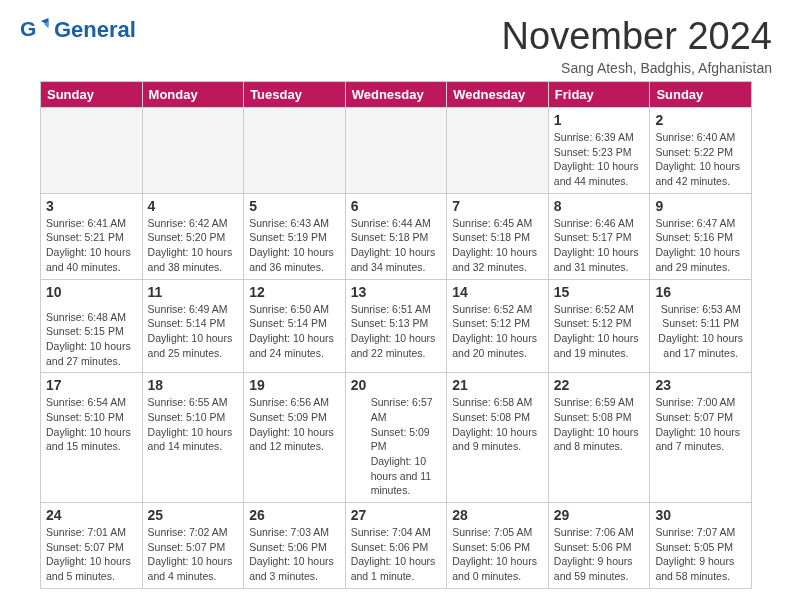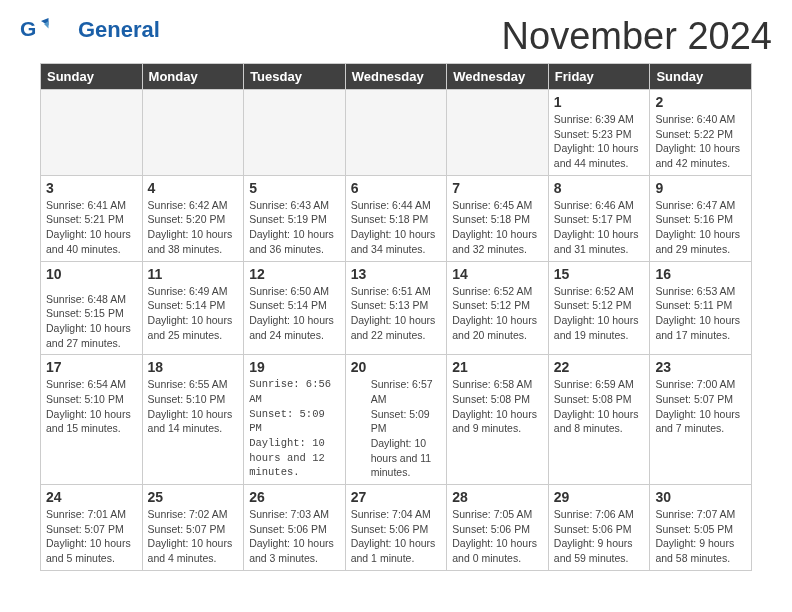--- a/index.html
+++ b/index.html
@@ -1,26 +1,26 @@
 <!DOCTYPE html>
 <html><head>
   <meta charset="utf-8">
   <style>
     * { box-sizing: border-box; margin: 0; padding: 0; }
     body { font-family: Arial, sans-serif; background: #fff; width: 792px; min-height: 612px; }
     .header { display: flex; align-items: flex-start; padding: 15px 20px 5px 20px; }
     .logo { display: flex; align-items: center; margin-right: auto; }
     .logo-text { font-size: 22px; font-weight: bold; color: #1a5fa8; line-height: 1.1; }
-    .logo-text span { display: block; margin-left: 24px; }
+    .logo-text span { display: block; }
     .logo-icon { width: 30px; height: 30px; margin-right: 4px; }
     .title-block { text-align: right; }
     .month-title { font-size: 38px; color: #333; font-weight: normal; }
     .location { font-size: 14px; color: #555; margin-top: 2px; }
     .calendar { width: 100%; border-collapse: collapse; margin: 0 20px; width: calc(100% - 40px); margin-left: 20px; }
-    .calendar th { background: #404040; color: white; text-align: left; padding: 5px 6px; font-size: 13px; border: 1px solid #ccc; }
+    .calendar th { background: #be185d; color: white; text-align: left; padding: 5px 6px; font-size: 13px; border: 1px solid #ccc; }
     .calendar td { border: 1px solid #ccc; vertical-align: top; padding: 4px 5px; width: calc(100%/7); min-height: 80px; background: #fff; }
     .calendar td.other-month { background: #f5f5f5; }
     .day-num { font-size: 14px; font-weight: bold; color: #333; margin-bottom: 2px; }
     .day-info { font-size: 10.5px; color: #444; line-height: 1.4; }
     .cal-wrapper { padding: 0 20px 15px 20px; }
     tr { }
   </style>
 </head>
 <body>
 
@@ -30,20 +30,21 @@
       <text x="0" y="28" font-size="28" fill="#1a5fa8" font-weight="bold">G</text>
       <polygon points="28,8 38,14 38,4" fill="#1a5fa8"></polygon>
       <polygon points="32,12 38,18 38,8" fill="#5599cc"></polygon>
     </svg>
     <div class="logo-text">
       <span>General</span>
     </div>
   </div>
   <div class="title-block">
     <div class="month-title">November 2024</div>
+    <div class="location">Sang Atesh, Badghis, Afghanistan</div>
   </div>
 </div>
 
 <div class="cal-wrapper">
   <table class="calendar">
     <thead>
       <tr id="header-row">
           <th>Sunday</th>
           <th>Monday</th>
           <th>Tuesday</th>
@@ -149,41 +150,41 @@
 Daylight: 10 hours and 20 minutes.</div>
           </td>
           <td>
             <div class="day-num">15</div>
             <div class="day-info" style="white-space: pre-line;">Sunrise: 6:52 AM
 Sunset: 5:12 PM
 Daylight: 10 hours and 19 minutes.</div>
           </td>
           <td>
             <div class="day-num">16</div>
-            <div class="day-info" style="white-space: pre-line;">Sunrise: 6:53 AM
+            <div class="day-info" style="white-space: pre-line; text-align: center;">Sunrise: 6:53 AM
 Sunset: 5:11 PM
 Daylight: 10 hours and 17 minutes.</div>
           </td>
         </tr>
         <tr>
           <td>
             <div class="day-num">17</div>
             <div class="day-info" style="white-space: pre-line;">Sunrise: 6:54 AM
 Sunset: 5:10 PM
 Daylight: 10 hours and 15 minutes.</div>
           </td>
           <td>
             <div class="day-num">18</div>
             <div class="day-info" style="white-space: pre-line;">Sunrise: 6:55 AM
 Sunset: 5:10 PM
 Daylight: 10 hours and 14 minutes.</div>
           </td>
           <td>
             <div class="day-num">19</div>
-            <div class="day-info" style="white-space: pre-line; font-family: Liberation Mono, monospace;">Sunrise: 6:56 AM
+            <div class="day-info" style="white-space: pre-line;">Sunrise: 6:56 AM
 Sunset: 5:09 PM
 Daylight: 10 hours and 12 minutes.</div>
           </td>
           <td>
             <div class="day-num">20</div>
             <div class="day-info" style="white-space: pre-line; margin-left: 20px;">Sunrise: 6:57 AM
 Sunset: 5:09 PM
 Daylight: 10 hours and 11 minutes.</div>
           </td>
           <td>

